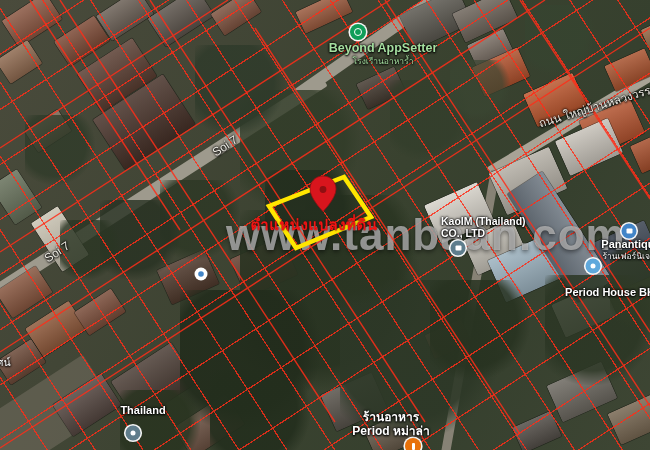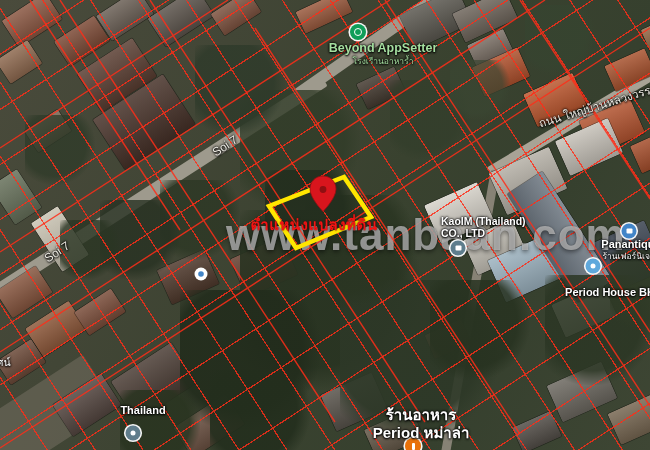--- a/index.html
+++ b/index.html
@@ -189,18 +189,18 @@
   <div id="lbl-kaoim" class="plabel" style="left:441px;top:215px">
     <span>KaoIM (Thailand)</span><br>
     <span>CO., LTD</span>
   </div>
   <div class="plabel" style="left:631px;top:249px">
     <span>Panantique</span>
     <span class="sub">ร้านเฟอร์นิเจอร์</span>
   </div>
   <div class="plabel" style="left:614px;top:292px">Period House BKK</div>
   <div class="plabel" style="left:143px;top:410px">Thailand</div>
-  <div class="plabel" style="left:421px;top:424px;font-size:15px">
+  <div class="plabel" style="left:391px;top:424px;font-size:12px">
     <span>ร้านอาหาร</span><br>
     <span>Period หม่าล่า</span>
   </div>
   <div id="lbl-edgeleft" class="plabel" style="left:-24px;top:356px">ภูมิทัศน์</div>
 </div>
 
 </body></html>

